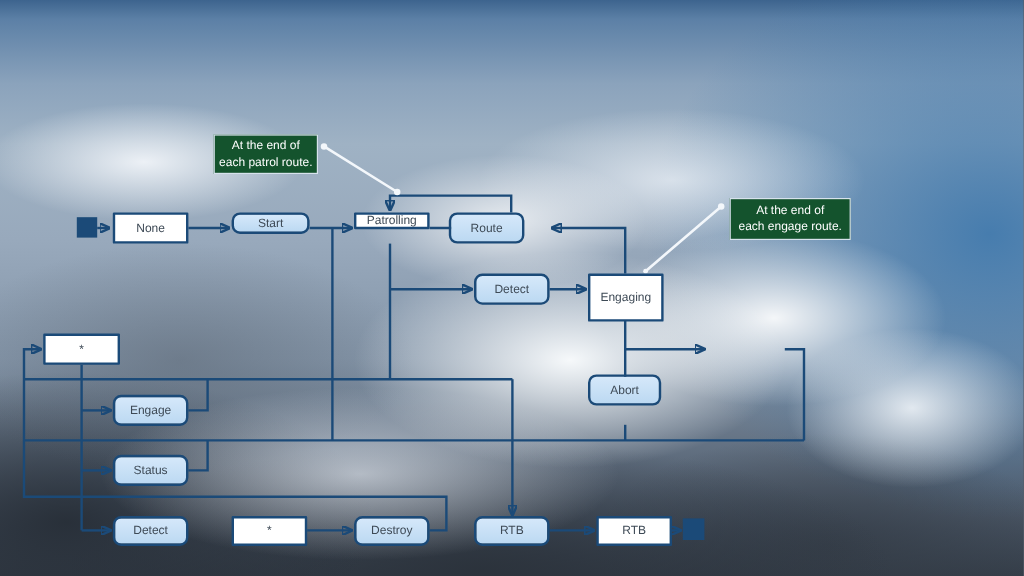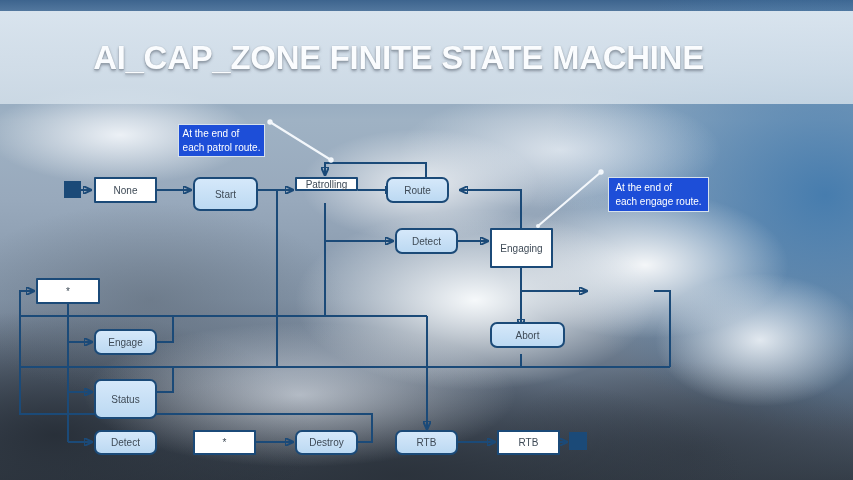--- a/index.html
+++ b/index.html
@@ -43,23 +43,23 @@
     position:absolute;box-sizing:border-box;border:2px solid #1B4A78;
     display:flex;align-items:center;justify-content:center;
     font-size:10px;color:#3E4A56;
   }
   .state{background:#FFFFFF;border-radius:1px;}
   .event{background:linear-gradient(180deg,#D5E8FA 0%,#BCD9F2 100%);border-radius:7px;}
   .marker{position:absolute;background:#1B4A78;}
   
   .callout{
     position:absolute;box-sizing:border-box;
-    background:#1d4ed8;border:1px solid #D7E2EC;color:#FFFFFF;
-    font-size:10px;line-height:1.35;text-align:left;white-space:pre-line;
-    display:flex;align-items:center;justify-content:center;margin-top:12px;
+    background:#14532d;border:1px solid #D7E2EC;color:#FFFFFF;
+    font-size:10px;line-height:1.35;text-align:center;white-space:pre-line;
+    display:flex;align-items:center;justify-content:center;
   }
   svg.wires{position:absolute;inset:0;}
   svg.wires path{fill:none;stroke:#1B4A78;stroke-width:2;}
   svg.wires path.white{stroke:#F3F7FB;stroke-width:2.2;stroke-linecap:round;}
   svg.wires circle{fill:#F3F7FB;stroke:none;}
 </style>
 </head>
 <body>
 
 <div id="stage">
@@ -104,36 +104,33 @@
     <circle cx="270" cy="122" r="2.7"></circle>
     <circle cx="331" cy="160" r="2.7"></circle>
     <circle cx="601" cy="172" r="2.7"></circle>
     <circle cx="538" cy="226" r="2"></circle>
   </svg>
 
   <div class="marker" style="left:64px;top:181px;width:17px;height:17px"></div>
   <div class="marker" style="left:569px;top:432px;width:18px;height:18px"></div>
 
   <div class="node state" style="left:94px;top:177px;width:63px;height:26px">None</div>
-  <div class="node event" style="left:193px;top:177px;width:65px;height:34px">Start</div>
+  <div class="node event" style="left:193px;top:177px;width:65px;height:18px">Start</div>
   <div class="node state" style="left:295px;top:177px;width:63px;height:14px">Patrolling</div>
-  <div class="node event" style="left:386px;top:177px;width:63px;height:26px">Route</div>
+  <div class="node event" style="left:374px;top:177px;width:63px;height:26px">Route</div>
   <div class="node event" style="left:395px;top:228px;width:63px;height:26px">Detect</div>
   <div class="node state" style="left:490px;top:228px;width:63px;height:40px">Engaging</div>
-  <div class="node event" style="left:490px;top:322px;width:75px;height:26px">Abort</div>
+  <div class="node event" style="left:490px;top:312px;width:61px;height:26px">Abort</div>
   <div class="node state" style="left:36px;top:278px;width:64px;height:26px">*</div>
   <div class="node event" style="left:94px;top:329px;width:63px;height:26px">Engage</div>
-  <div class="node event" style="left:94px;top:379px;width:63px;height:40px">Status</div>
+  <div class="node event" style="left:94px;top:379px;width:63px;height:26px">Status</div>
   <div class="node event" style="left:94px;top:430px;width:63px;height:25px">Detect</div>
   <div class="node state" style="left:193px;top:430px;width:63px;height:25px">*</div>
   <div class="node event" style="left:295px;top:430px;width:63px;height:25px">Destroy</div>
   <div class="node event" style="left:395px;top:430px;width:63px;height:25px">RTB</div>
   <div class="node state" style="left:497px;top:430px;width:63px;height:25px">RTB</div>
 
   <div class="callout" style="left:178px;top:112px;width:87px;height:33px">At the end of
 each patrol route.</div>
   <div class="callout" style="left:608px;top:165px;width:101px;height:35px">At the end of
 each engage route.</div>
 
-  <div class="title-band">
-    <div class="title">AI_CAP_ZONE FINITE STATE MACHINE</div>
-  </div>
 </div>
 
 </body></html>

